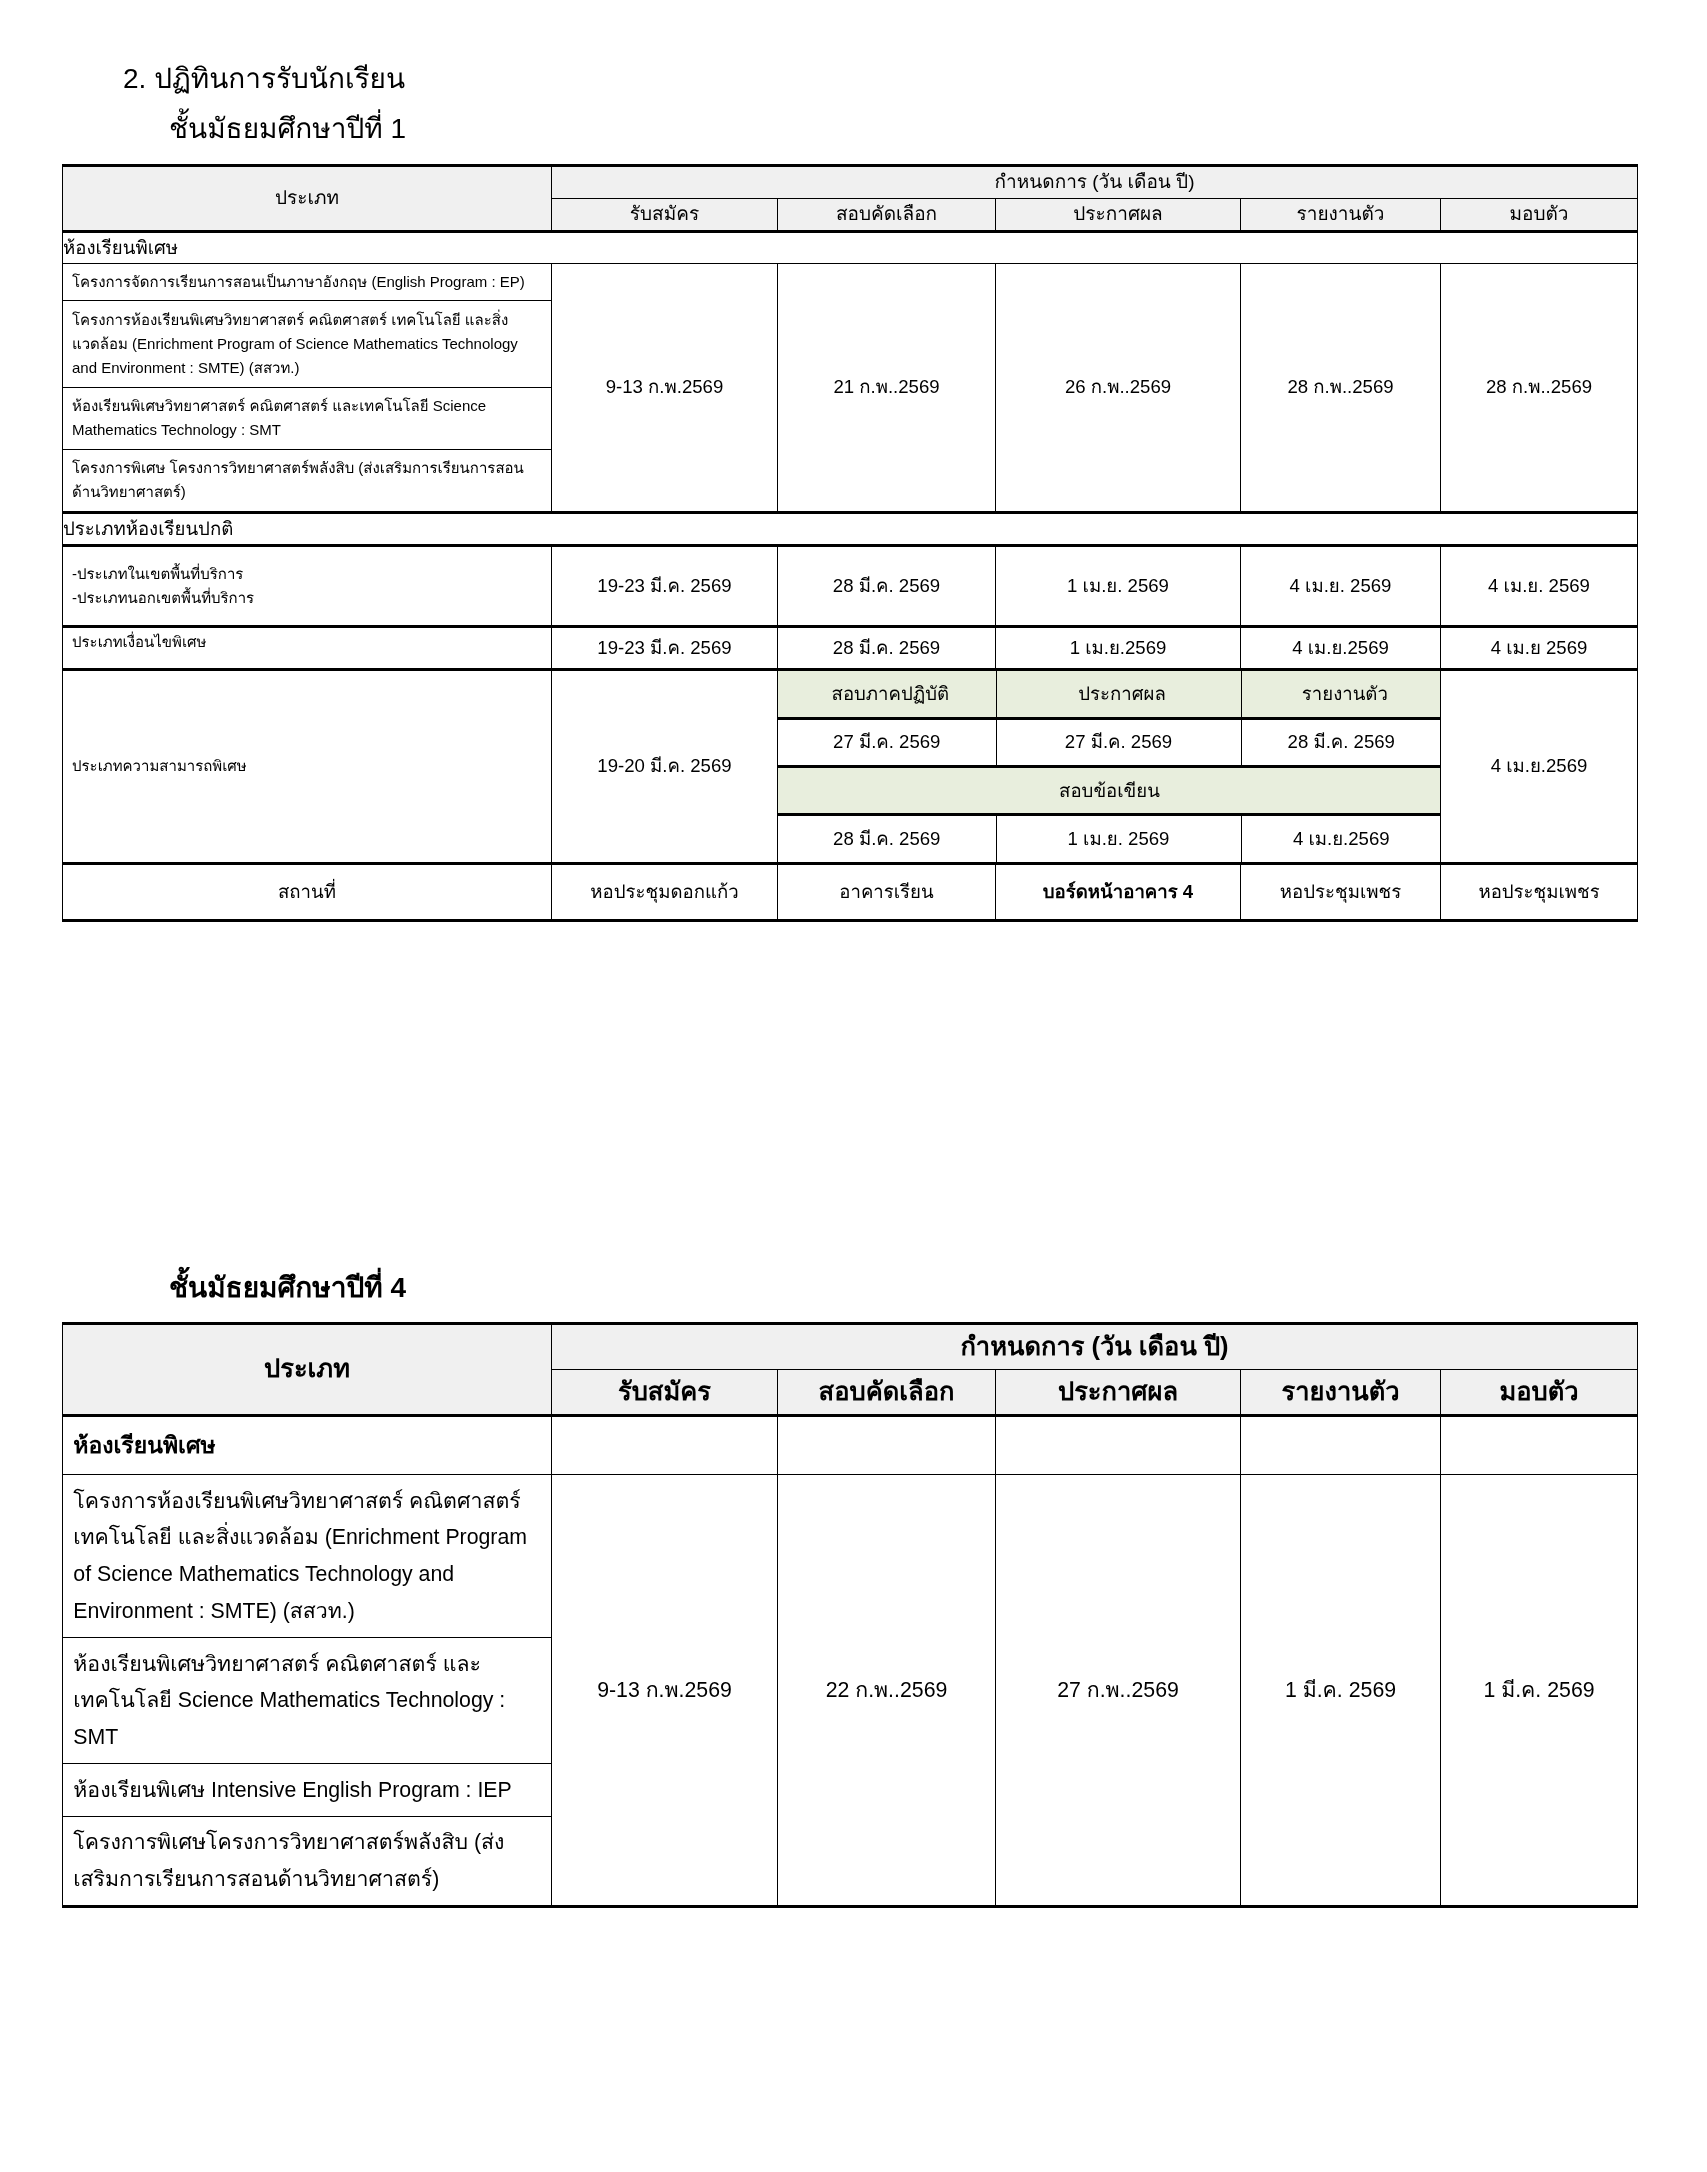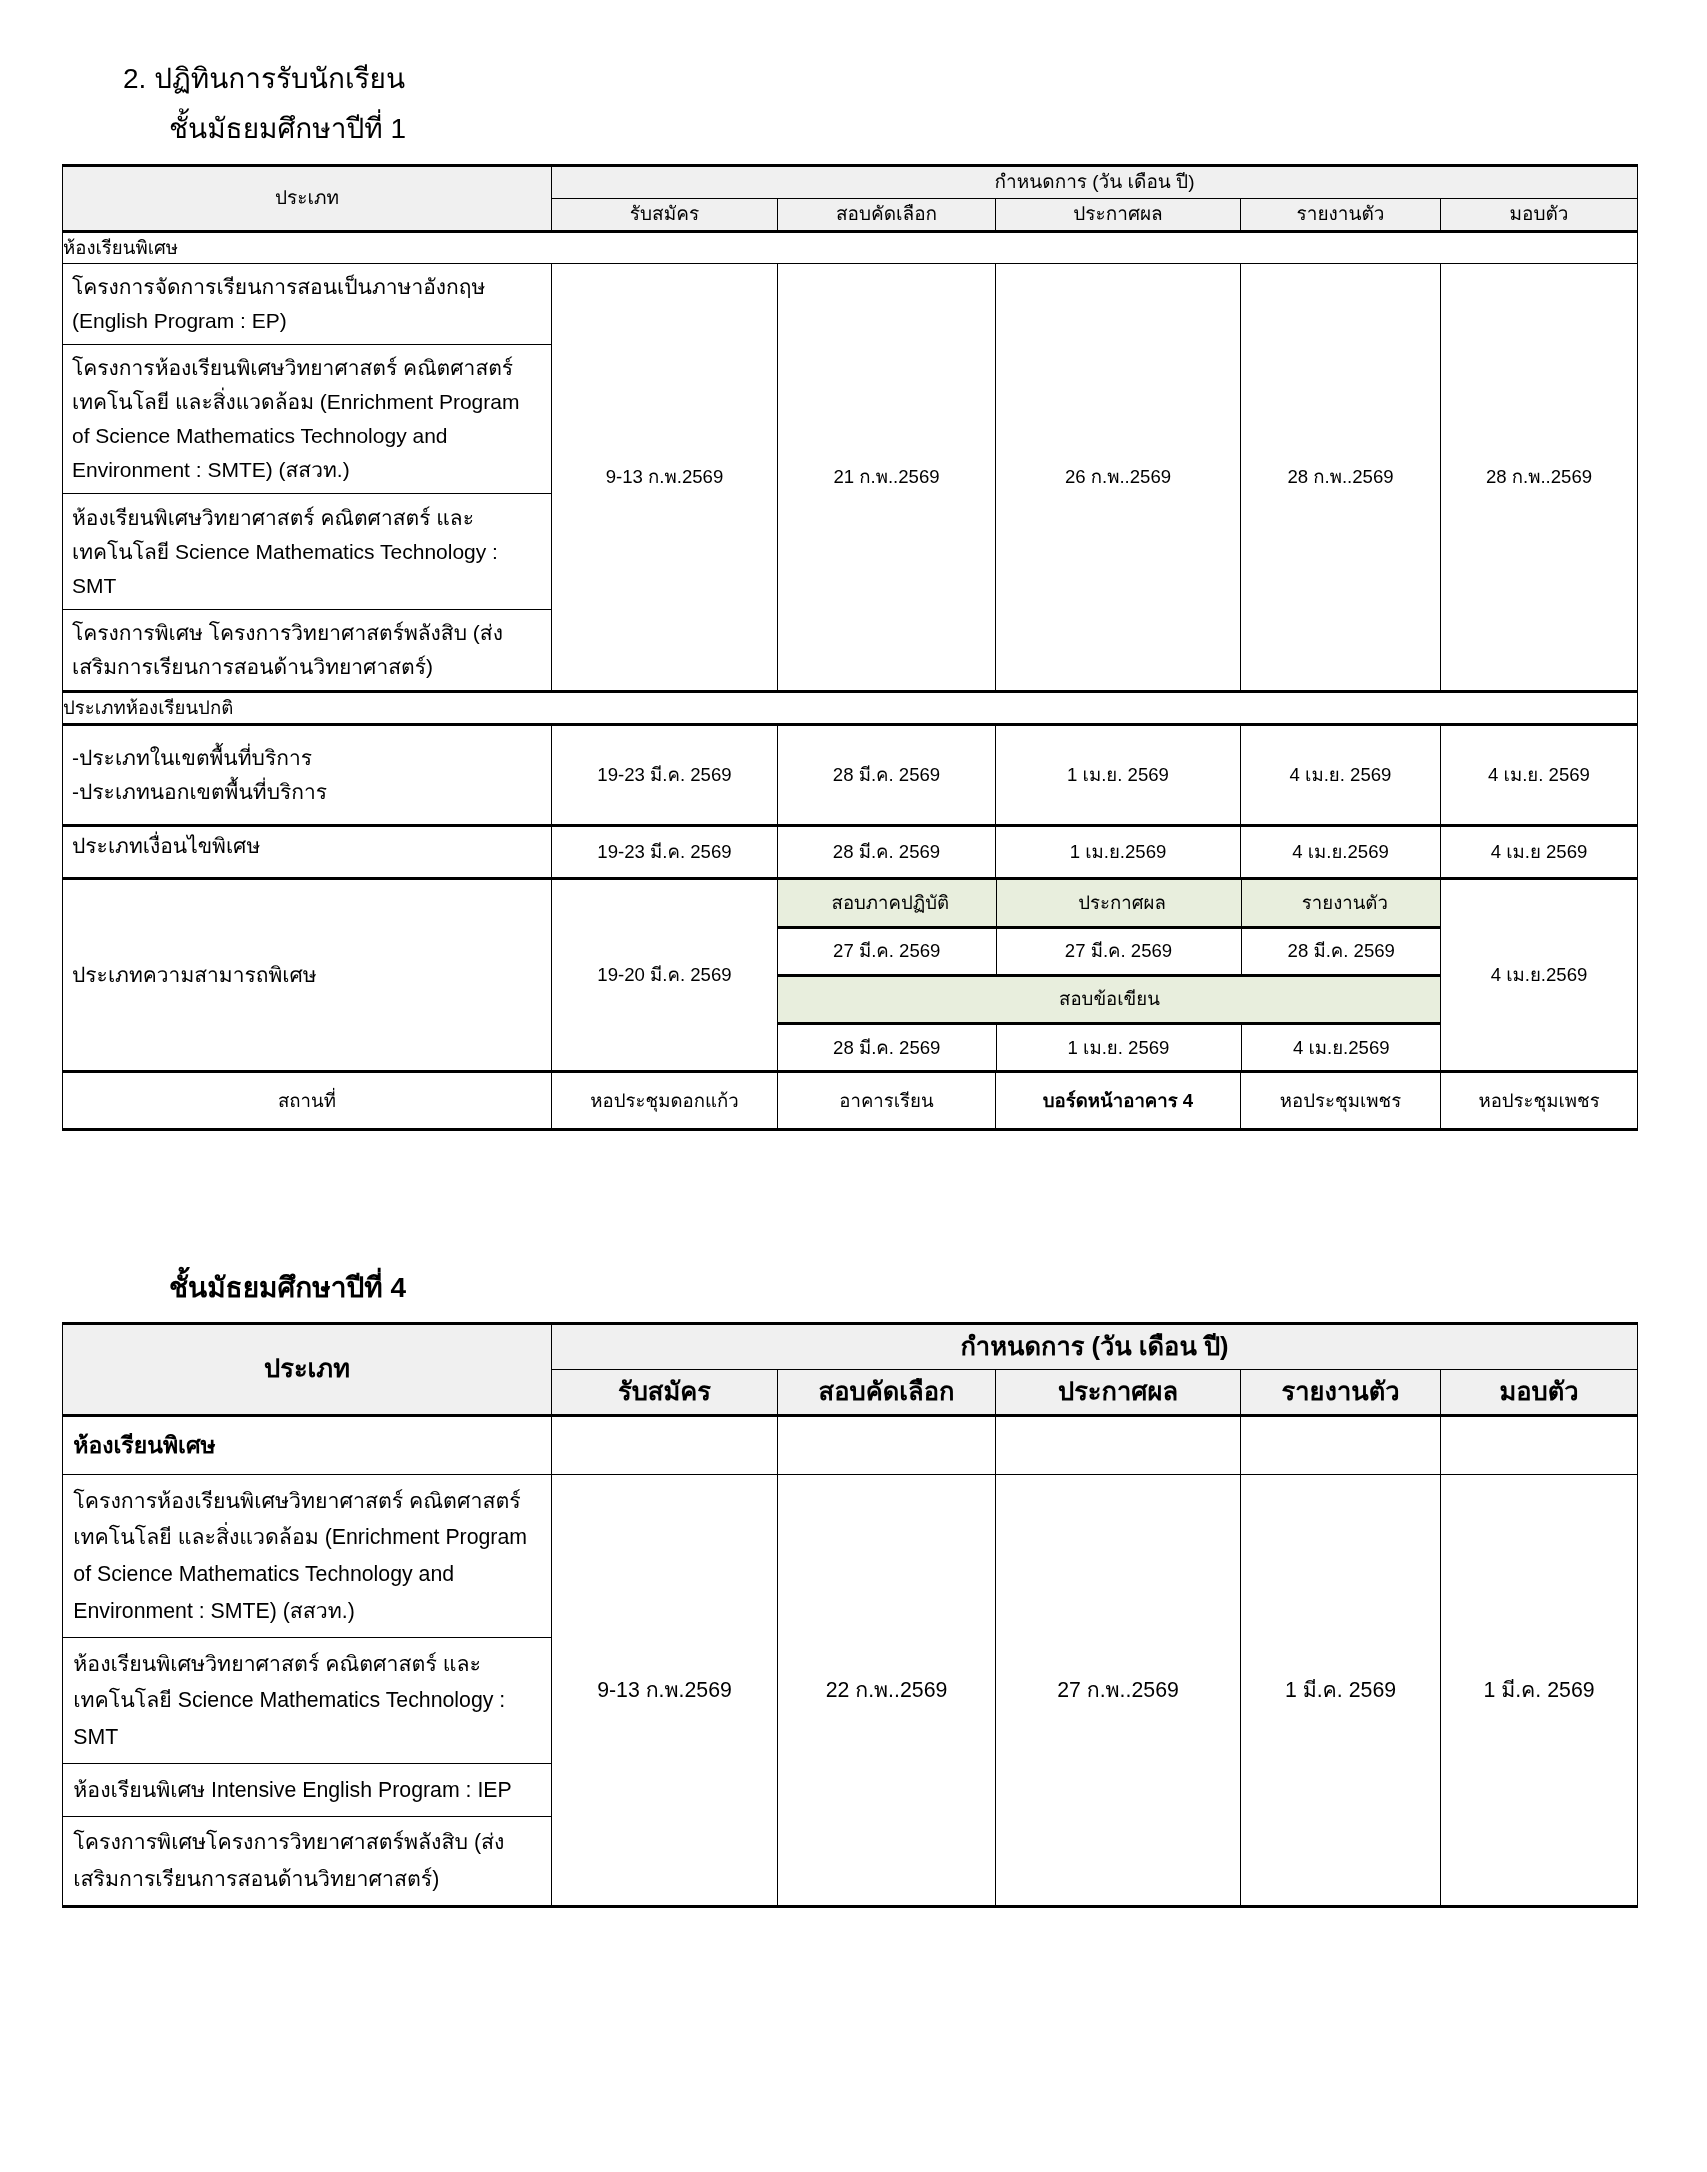--- a/index.html
+++ b/index.html
@@ -83,21 +83,21 @@
   }
   #table-m1 td {
     font-size: 18.6px;
     line-height: 1.62;
   }
   #table-m1 .thead-cell {
     font-size: 19px;
   }
   #table-m1 .type-text {
     padding: 6.2px 9px;
-    font-size: 21px;
+    font-size: 15px;
     line-height: 1.62;
   }
   #table-m1 .date-cell {
     text-align: center;
     font-size: 18.6px;
   }
   .thickline-top { border-top: 3.4px solid #000 !important; }
   .green {
     background: #e8eedd !important;
     text-align: center;

